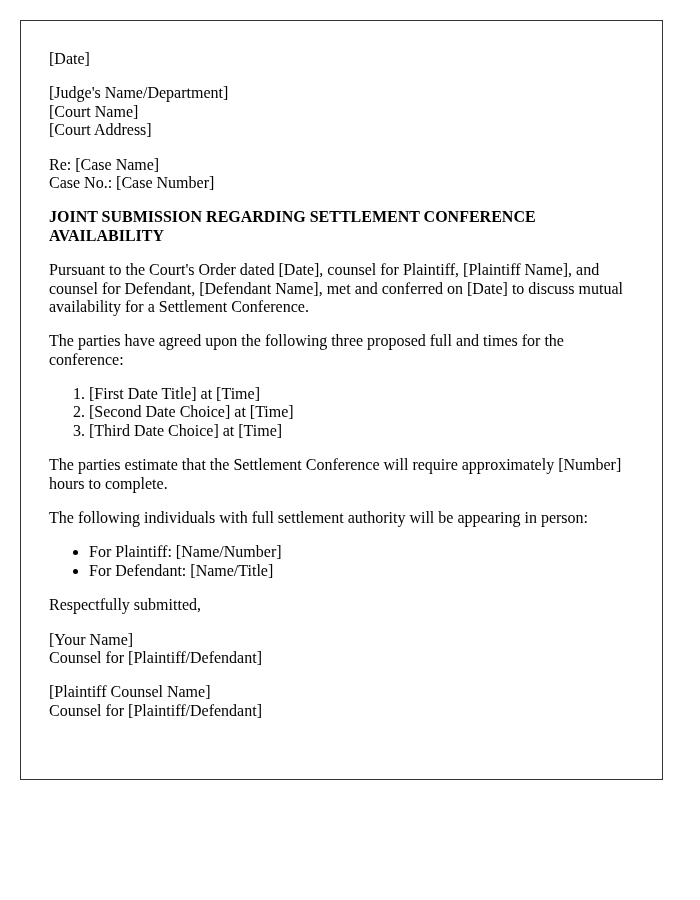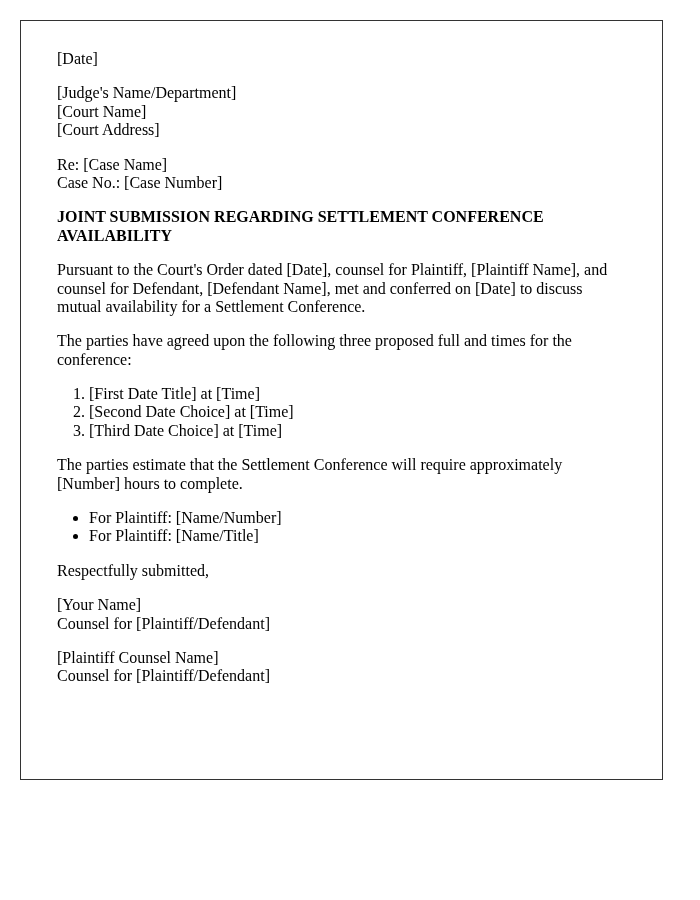--- a/index.html
+++ b/index.html
@@ -22,21 +22,21 @@
     top: 20px;
     width: 643px;
     height: 760px;
     box-sizing: border-box;
     border: 1px solid #333333;
     background: #ffffff;
     padding: 13px 28px;
     overflow: hidden;
   }
   .page p {
-    margin: 16px 8px;
+    margin: 16px 0;
   }
   .doc-title {
     font-weight: bold;
   }
   ol.date-list {
     list-style-type: decimal;
     margin: 16px 0;
     padding-left: 40px;
   }
   ul.attendee-list {
@@ -76,24 +76,25 @@
   <p>The parties have agreed upon the following three proposed full and times for the conference:</p>
 
   <ol class="date-list">
     <li>[First Date Title] at [Time]</li>
     <li>[Second Date Choice] at [Time]</li>
     <li>[Third Date Choice] at [Time]</li>
   </ol>
 
   <p>The parties estimate that the Settlement Conference will require approximately [Number] hours to complete.</p>
 
+  <p>The following individuals with full settlement authority will be appearing in person:</p>
 
   <ul class="attendee-list">
     <li>For Plaintiff: [Name/Number]</li>
-    <li>For Plaintiff: [Name/Title]</li>
+    <li>For Defendant: [Name/Title]</li>
   </ul>
 
   <p>Respectfully submitted,</p>
 
   <p>
     <span>[Your Name]</span><br>
     <span>Counsel for [Plaintiff/Defendant]</span>
   </p>
 
   <p>

